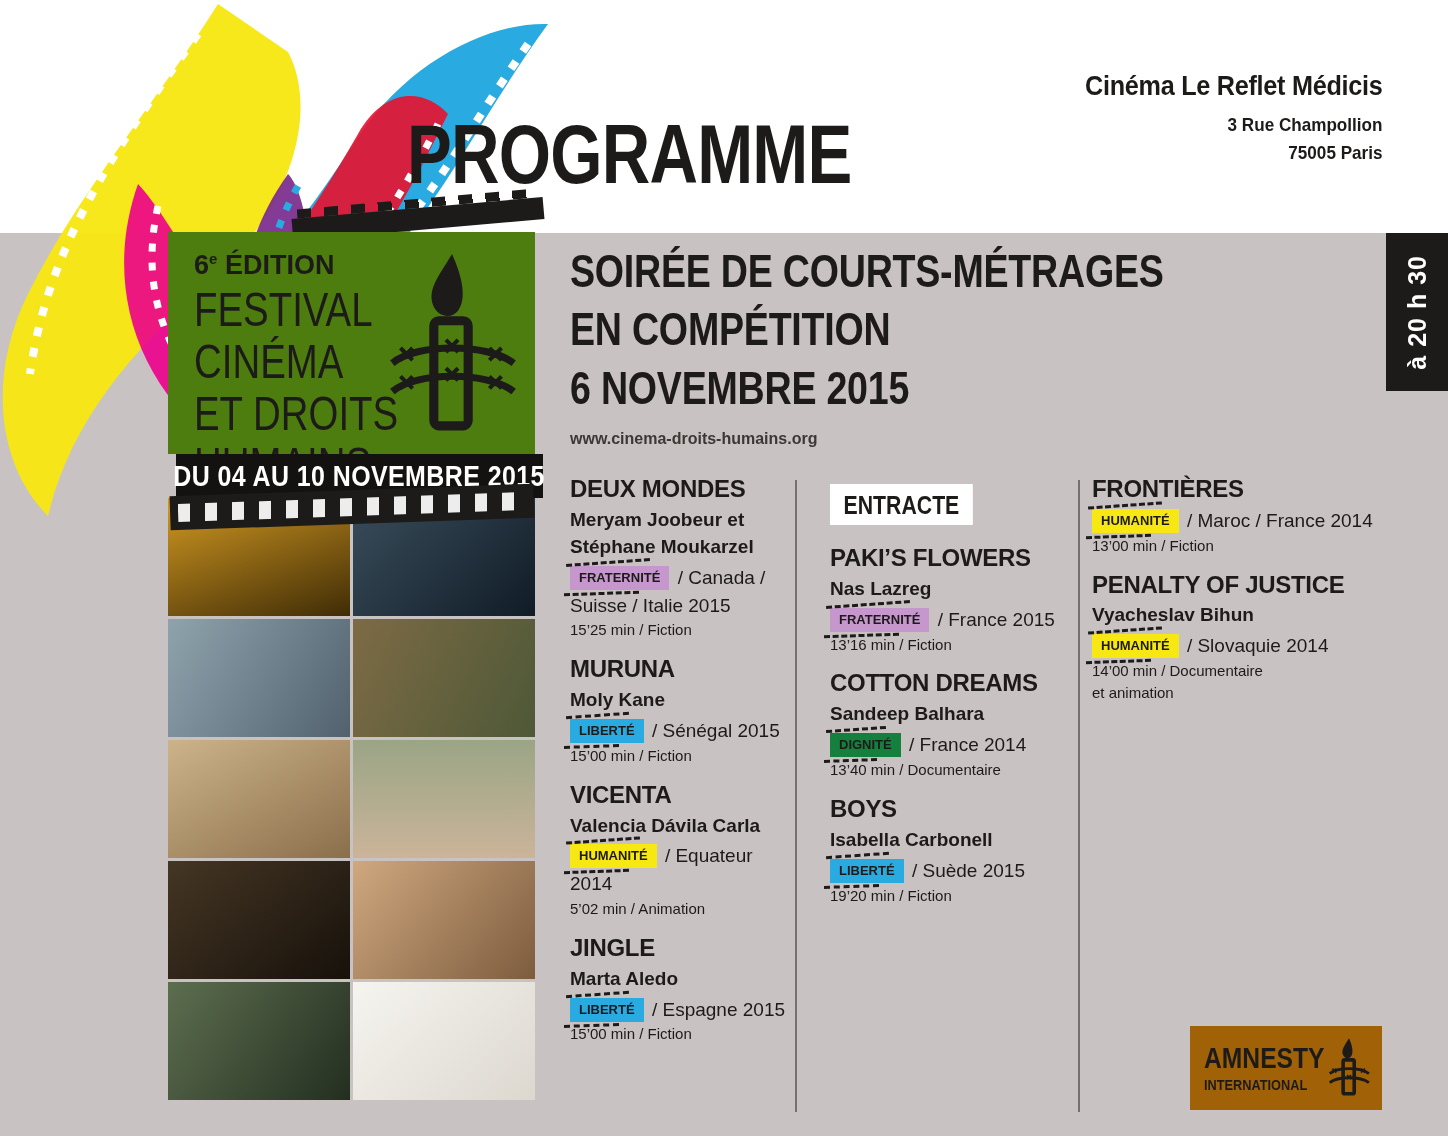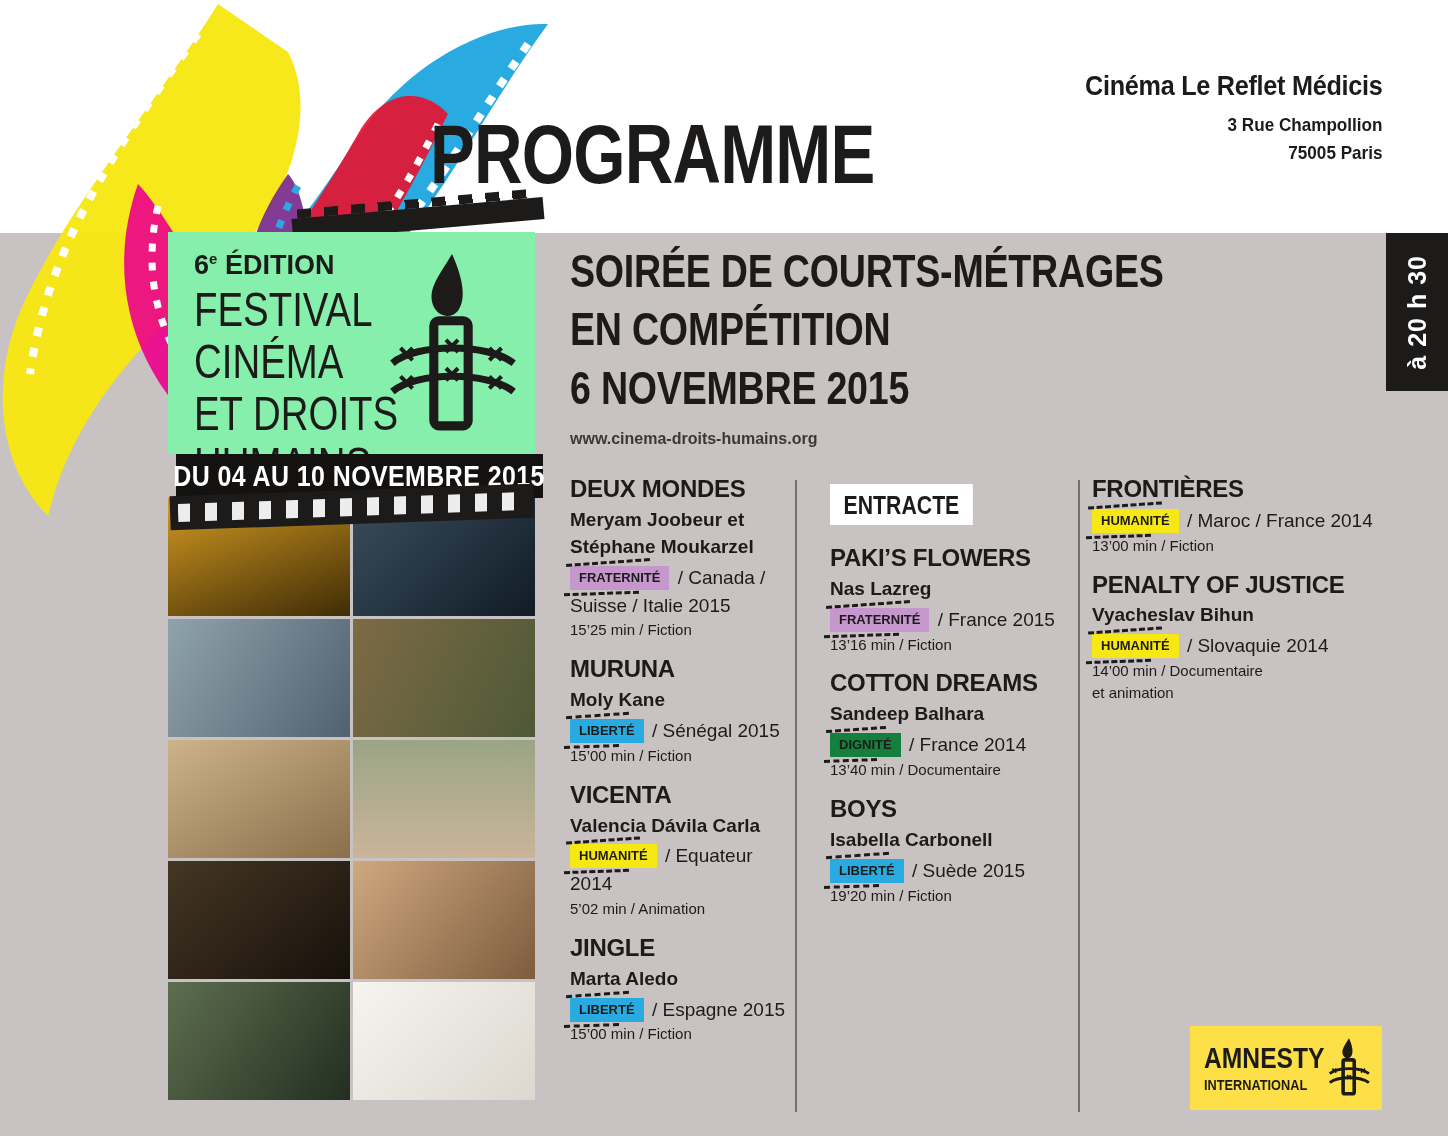--- a/index.html
+++ b/index.html
@@ -4,21 +4,21 @@
 <style>
   html,body{margin:0;padding:0;background:#e8e8e8;}
   .poster{position:relative;width:1448px;height:1136px;background:#ffffff;overflow:hidden;
           font-family:"Liberation Sans",sans-serif;color:#1d1b19;}
   .gray-panel{position:absolute;left:0;top:233px;right:0;bottom:0;background:#c9c2c2;z-index:0;}
 
   .flame{position:absolute;left:-12px;top:-6px;width:580px;height:540px;z-index:1;}
 
   .cond{display:inline-block;transform:scaleX(.8);transform-origin:0 0;white-space:nowrap;}
 
-  .programme{position:absolute;left:430px;top:106px;margin:0;font-size:84px;font-weight:bold;
+  .programme{position:absolute;left:407px;top:106px;margin:0;font-size:84px;font-weight:bold;
              letter-spacing:-1px;z-index:5;text-align:center;}
 
   .venue{position:absolute;top:70px;right:66px;text-align:right;z-index:5;
          transform:scaleX(.9);transform-origin:100% 0;}
   .venue-name{font-size:28px;font-weight:bold;margin-bottom:9px;letter-spacing:-.3px;}
   .venue-line{font-size:19px;font-weight:bold;line-height:1.45;}
 
   .time-bar{position:absolute;right:0;top:233px;width:62px;height:158px;background:#1d1b19;
             display:flex;align-items:center;justify-content:center;z-index:5;}
   .time-bar span{writing-mode:vertical-rl;transform:rotate(180deg);color:#fff;font-weight:bold;
@@ -26,21 +26,21 @@
 
   .filmstrip{position:absolute;background:#1d1b19;}
   .strip-a{left:292px;top:208px;width:252px;height:22px;transform:rotate(-5deg);z-index:2;}
   .strip-a::before{content:"";position:absolute;left:6px;right:6px;top:-9px;height:9px;
        background:repeating-linear-gradient(90deg,#1d1b19 0 14px,transparent 14px 27px);}
   .strip-b{left:170px;top:490px;width:364px;height:34px;transform:rotate(-2deg);z-index:4;}
   .strip-b::before{content:"";position:absolute;left:8px;right:8px;top:8px;bottom:8px;opacity:.92;
        background:repeating-linear-gradient(90deg,#ffffff 0 12px,transparent 12px 27px);}
 
   .festival-panel{position:absolute;left:168px;top:232px;width:367px;height:222px;
-                  background:#86efac;z-index:3;}
+                  background:#4d7c0f;z-index:3;}
   .edition{position:absolute;left:26px;top:18px;font-size:27px;font-weight:bold;}
   .edition sup{font-size:15px;}
   .festival-name{position:absolute;left:26px;top:52px;font-size:48px;font-weight:normal;line-height:1.08;}
   .candle-big{position:absolute;right:10px;top:18px;width:146px;height:192px;}
 
   .date-bar{position:absolute;left:176px;top:454px;width:367px;height:44px;background:#141210;
             color:#fff;display:flex;align-items:center;justify-content:center;z-index:3;}
   .date-bar span{font-size:29px;font-weight:bold;letter-spacing:.5px;transform:scaleX(.86);white-space:nowrap;}
 
   .photo-grid{position:absolute;left:168px;top:498px;width:367px;height:602px;display:grid;
@@ -69,21 +69,21 @@
          padding:3px 9px 2px;margin-right:3px;vertical-align:2px;color:#1d1b19;}
   .badge::before{content:"";position:absolute;left:-4px;top:-5px;width:85%;
                  border-top:3px dashed #1d1b19;transform:rotate(-4deg);}
   .badge::after{content:"";position:absolute;left:-6px;bottom:-5px;width:75%;
                 border-top:3px dashed #1d1b19;transform:rotate(-2deg);}
 
   .entracte{margin:8px 0 20px;}
   .entracte span{display:inline-block;background:#ffffff;padding:7px 16px 5px;font-size:25px;
                  font-weight:bold;transform:scaleX(.85);transform-origin:0 50%;white-space:nowrap;}
 
-  .amnesty-logo{position:absolute;left:1190px;top:1026px;width:192px;height:84px;background:#fde047;
+  .amnesty-logo{position:absolute;left:1190px;top:1026px;width:192px;height:84px;background:#a16207;
                 z-index:5;display:flex;align-items:center;padding:0 8px 0 14px;box-sizing:border-box;}
   .am-text{flex:1;min-width:0;}
   .am1{font-size:29px;font-weight:bold;transform:scaleX(.85);transform-origin:0 50%;line-height:1;white-space:nowrap;}
   .am2{font-size:15px;font-weight:bold;transform:scaleX(.85);transform-origin:0 50%;margin-top:3px;white-space:nowrap;}
   .candle-small{width:50px;height:62px;flex:none;}
 </style>
 </head>
 <body>
 
 <div class="poster">

